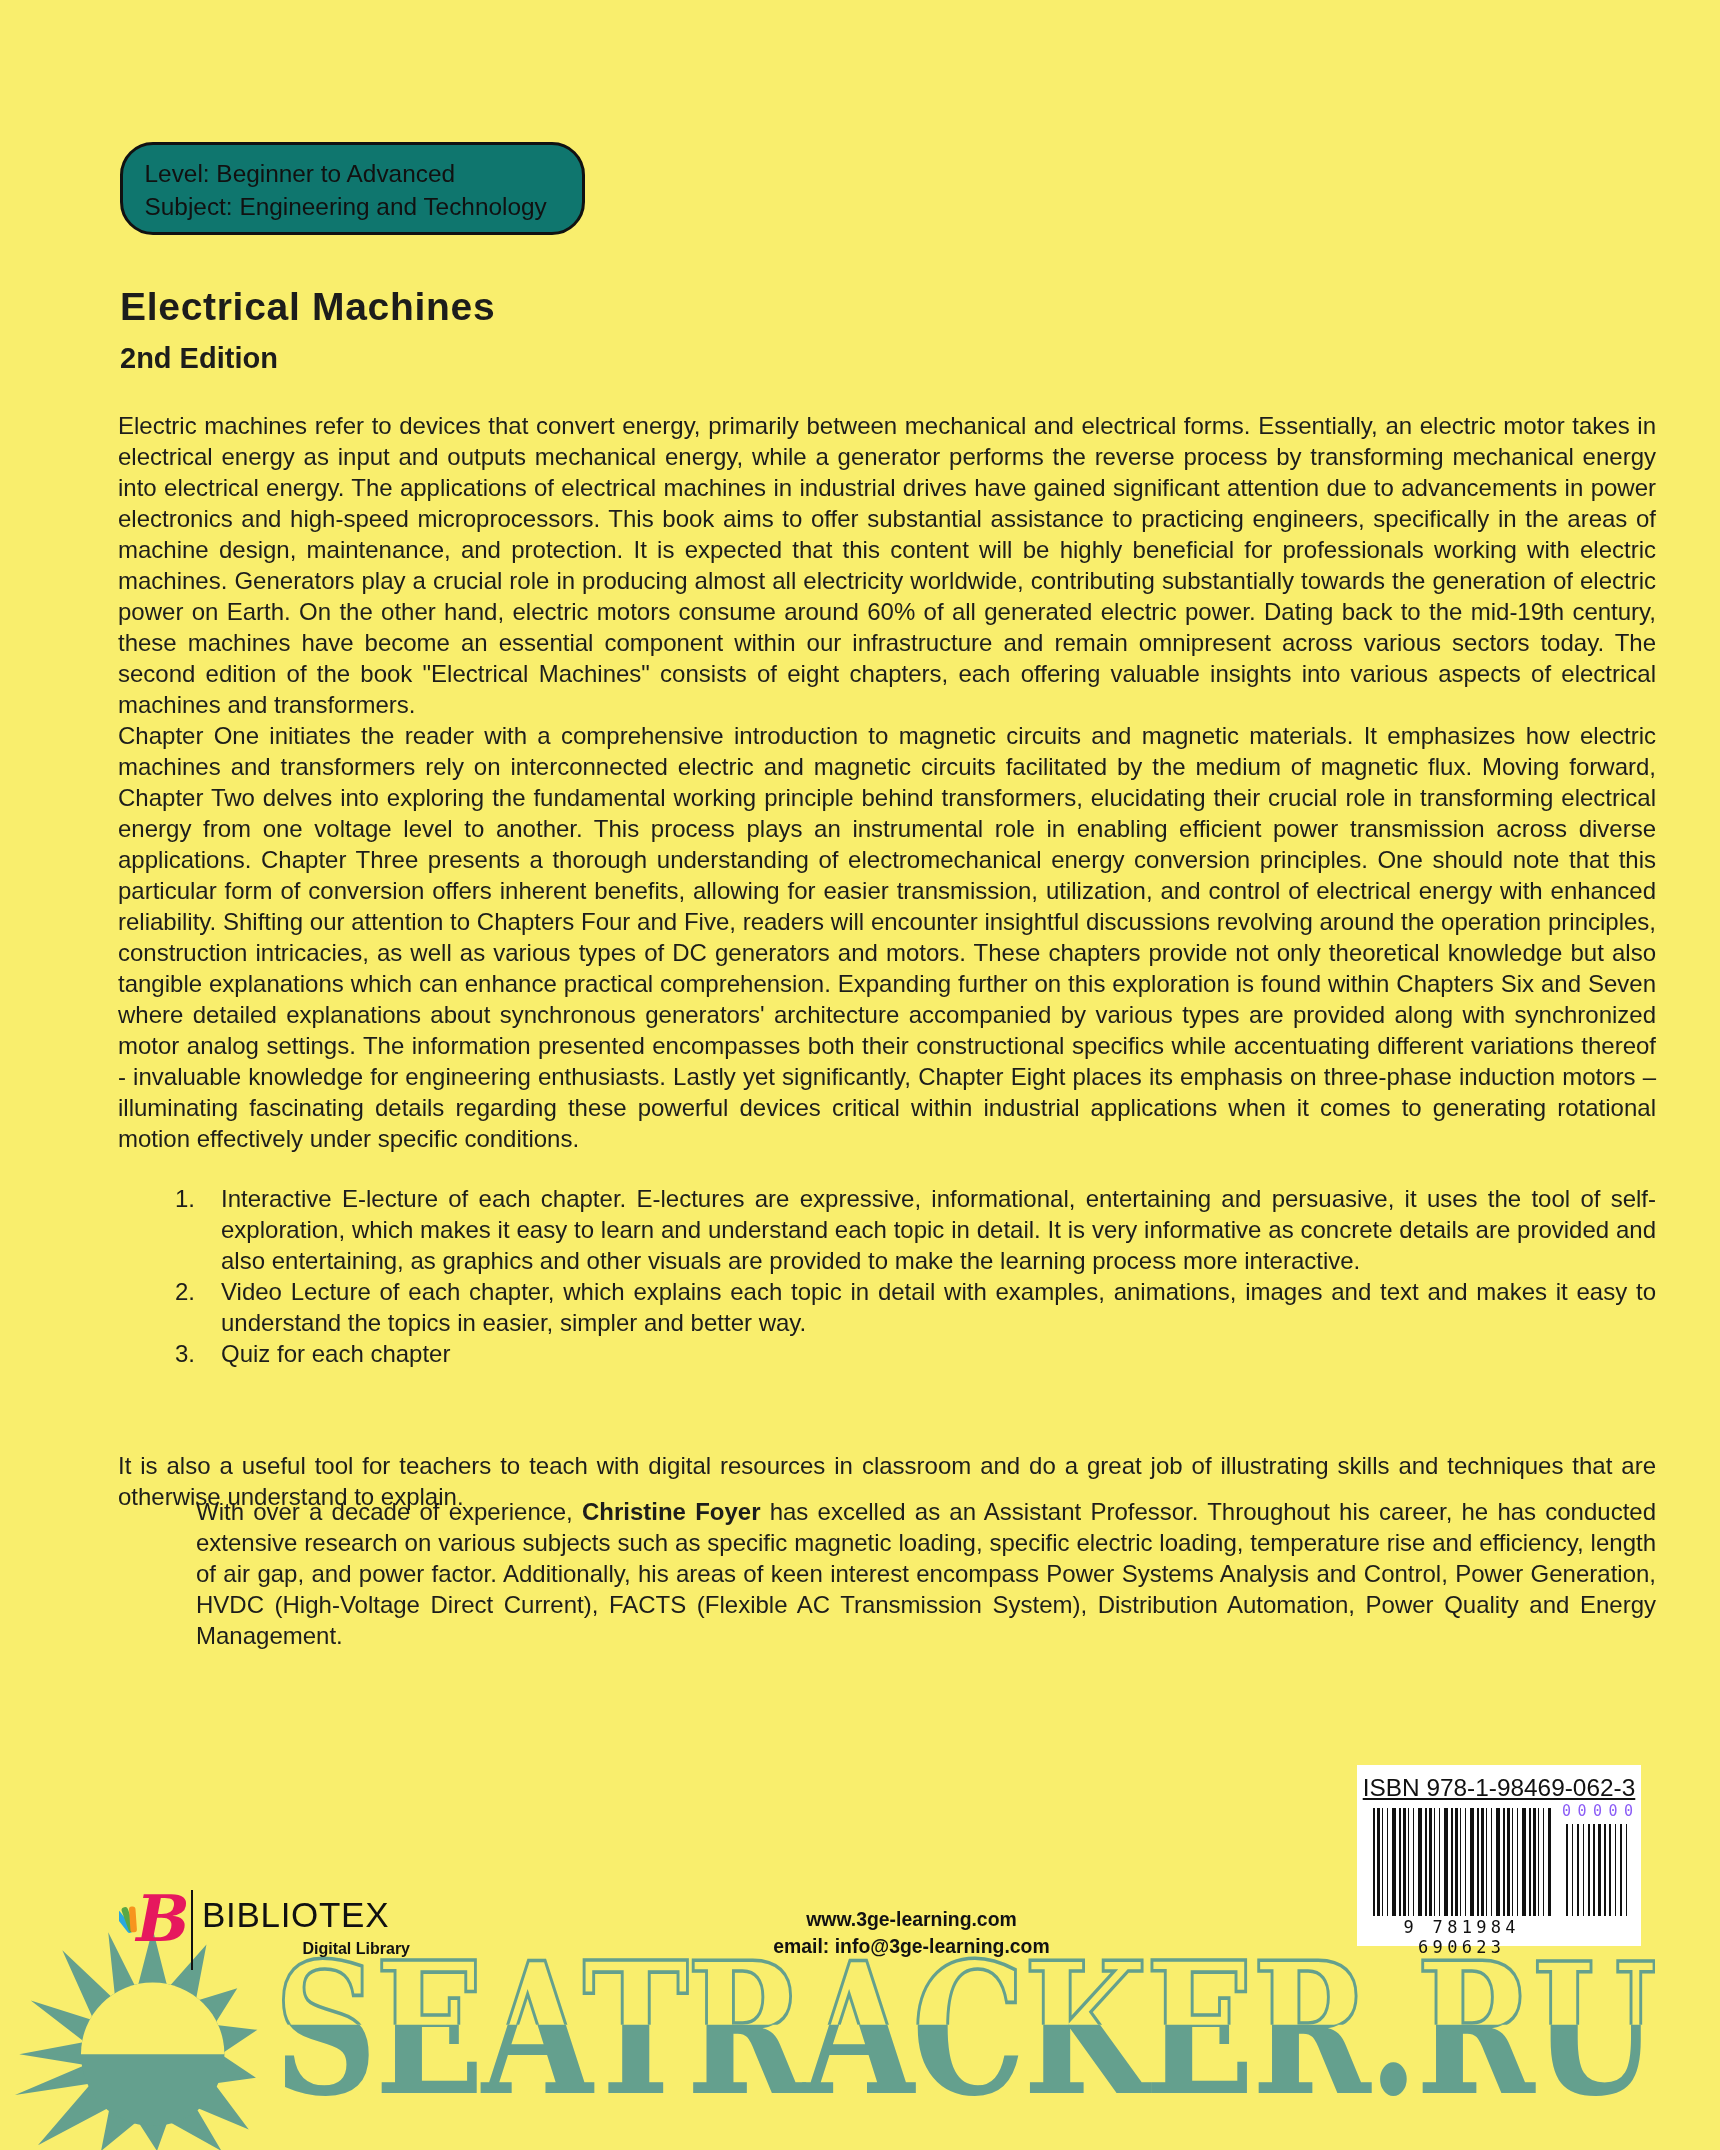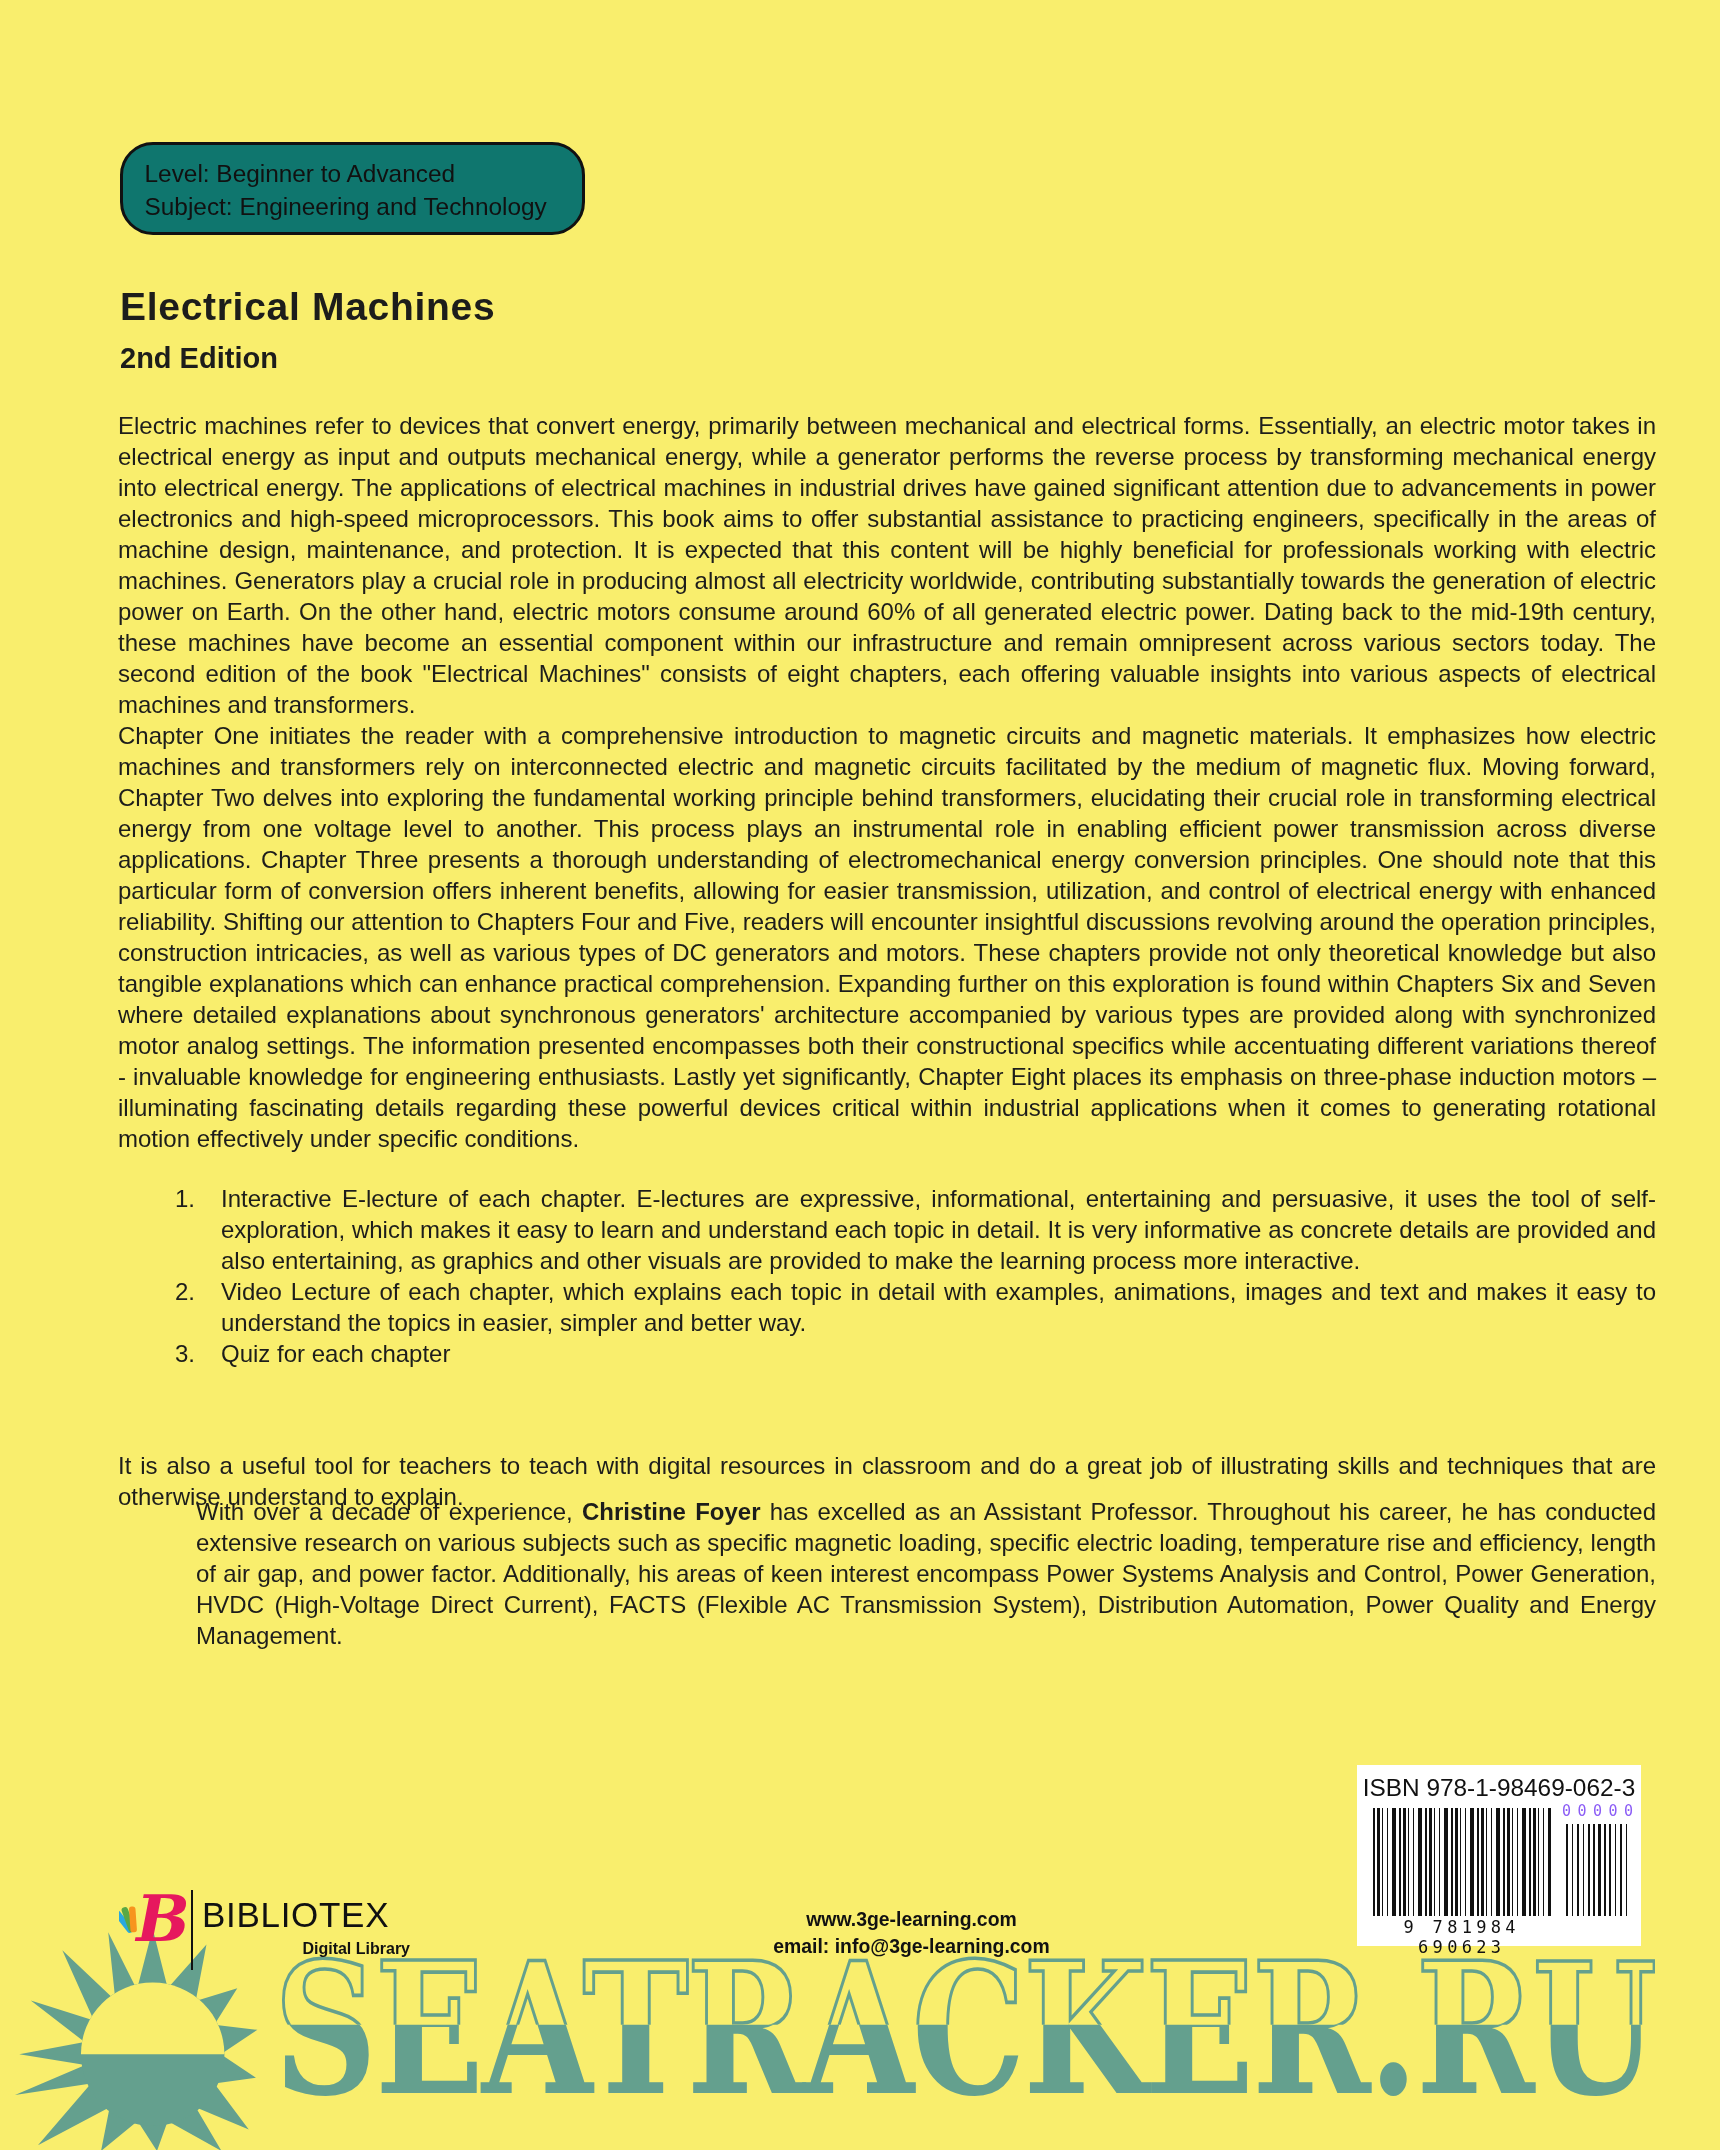--- a/index.html
+++ b/index.html
@@ -33,21 +33,21 @@
   .access-text{flex:1;text-align:justify;}
 
   .teachers{position:absolute;left:118px;top:1450px;width:1538px;font-size:24px;line-height:31px;
             text-align:justify;z-index:2;}
 
   .bio{position:absolute;left:196px;top:1460px;width:1460px;font-size:24px;line-height:31px;
        text-align:justify;z-index:2;margin-top:36px;}
   .bio .author{font-weight:bold;}
 
   .isbn-box{position:absolute;left:1357px;top:1765px;width:284px;height:181px;background:#fff;z-index:2;}
-  .isbn-label{position:absolute;left:0;top:8.6px;width:100%;text-align:center;font-size:24.4px;color:#111;}
+  .isbn-label{position:absolute;left:0;top:8.6px;width:100%;text-align:center;font-size:24.4px;color:#111;text-decoration:underline;}
   .bc-main{position:absolute;left:16px;top:43px;width:178px;height:108px;
            background:repeating-linear-gradient(90deg,#111 0 2.2px,#fff 2.2px 3.6px,#111 3.6px 7.2px,#fff 7.2px 8.6px,
            #111 8.6px 10px,#fff 10px 13.6px,#111 13.6px 15px,#fff 15px 19.4px,#111 19.4px 23px,#fff 23px 26px);}
   .bc-main-digits{position:absolute;left:5.7px;top:152px;width:198px;text-align:center;font-size:17px;
                   letter-spacing:4.3px;color:#111;font-family:"DejaVu Sans Mono",monospace;}
   .bc-addon{position:absolute;left:209px;top:59px;width:62px;height:92px;
             background:repeating-linear-gradient(90deg,#111 0 2.2px,#fff 2.2px 5.7px,#111 5.7px 7.2px,#fff 7.2px 10.8px);}
   .bc-addon-digits{position:absolute;left:205px;top:37px;width:70px;text-align:center;font-size:15px;
                    letter-spacing:6.5px;color:#8b5cf6;font-family:"DejaVu Sans Mono",monospace;}
 

